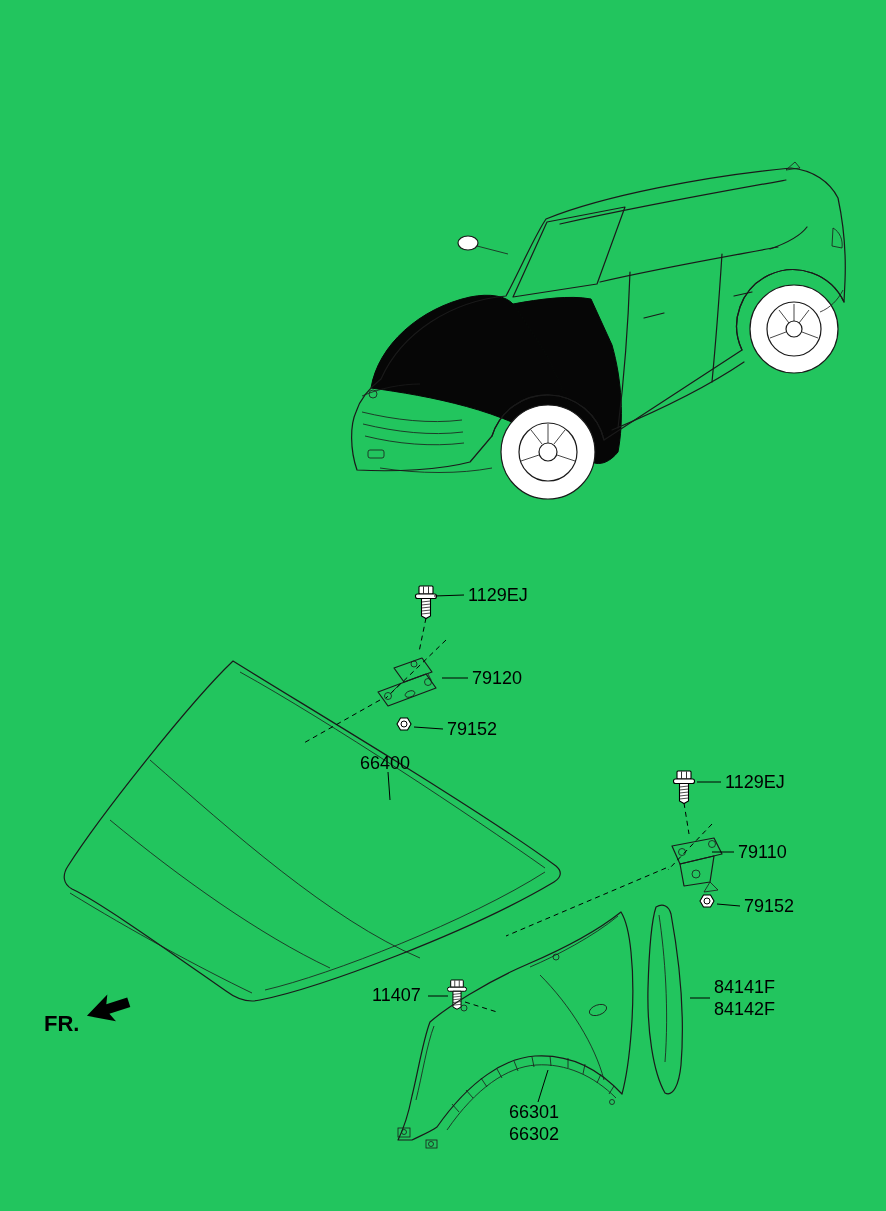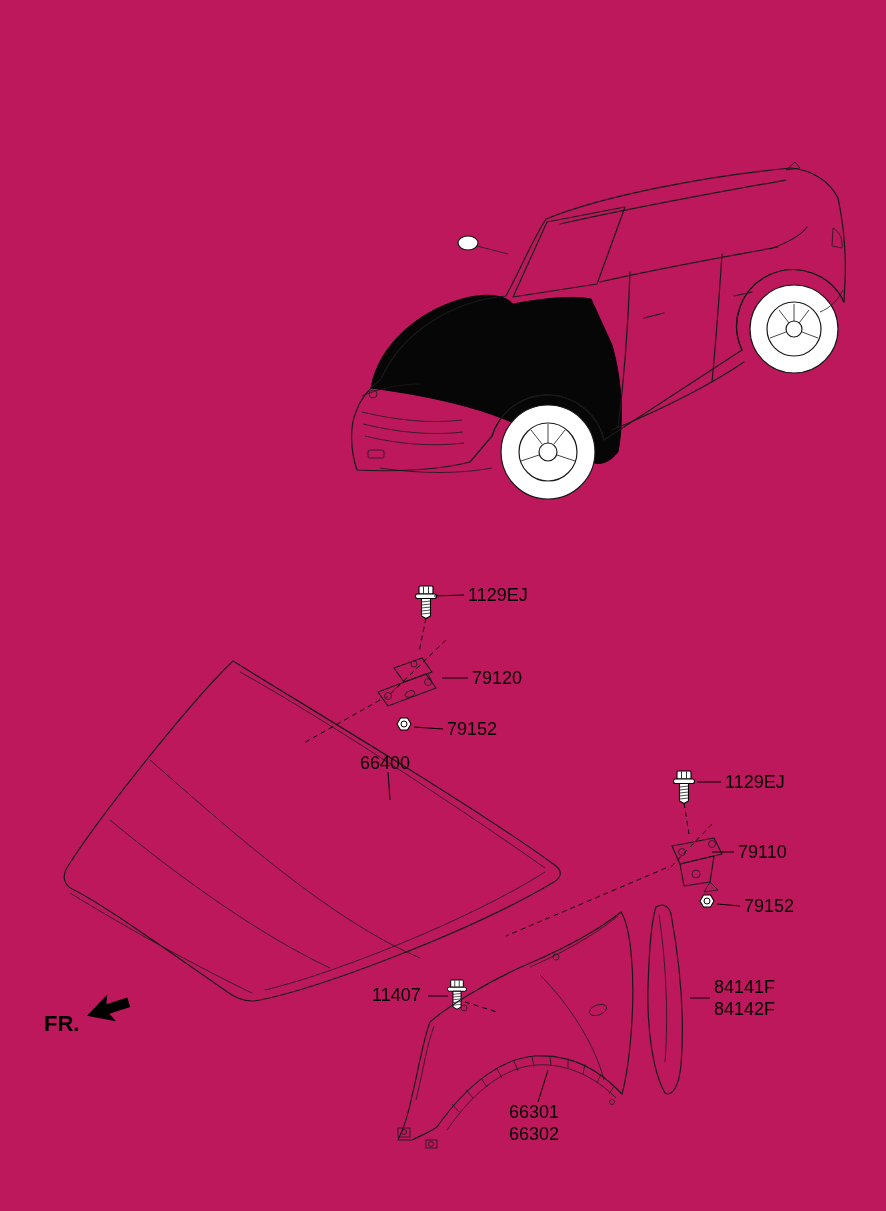--- a/index.html
+++ b/index.html
@@ -1,19 +1,19 @@
 <!DOCTYPE html>
 <html><head>
 <meta charset="utf-8">
 <style>
   html,body{margin:0;padding:0;background:#ffffff;}
   .page{
     position:relative;
     width:886px;height:1211px;
-    background:#be185d;
+    background:#22c55e;
     font-family:"Liberation Sans", sans-serif;
     overflow:hidden;
   }
   svg{display:block;}
   .part-label{
     font-family:"Liberation Sans", sans-serif;
     font-size:18px;
     fill:#000;
   }
   .fr-label{

